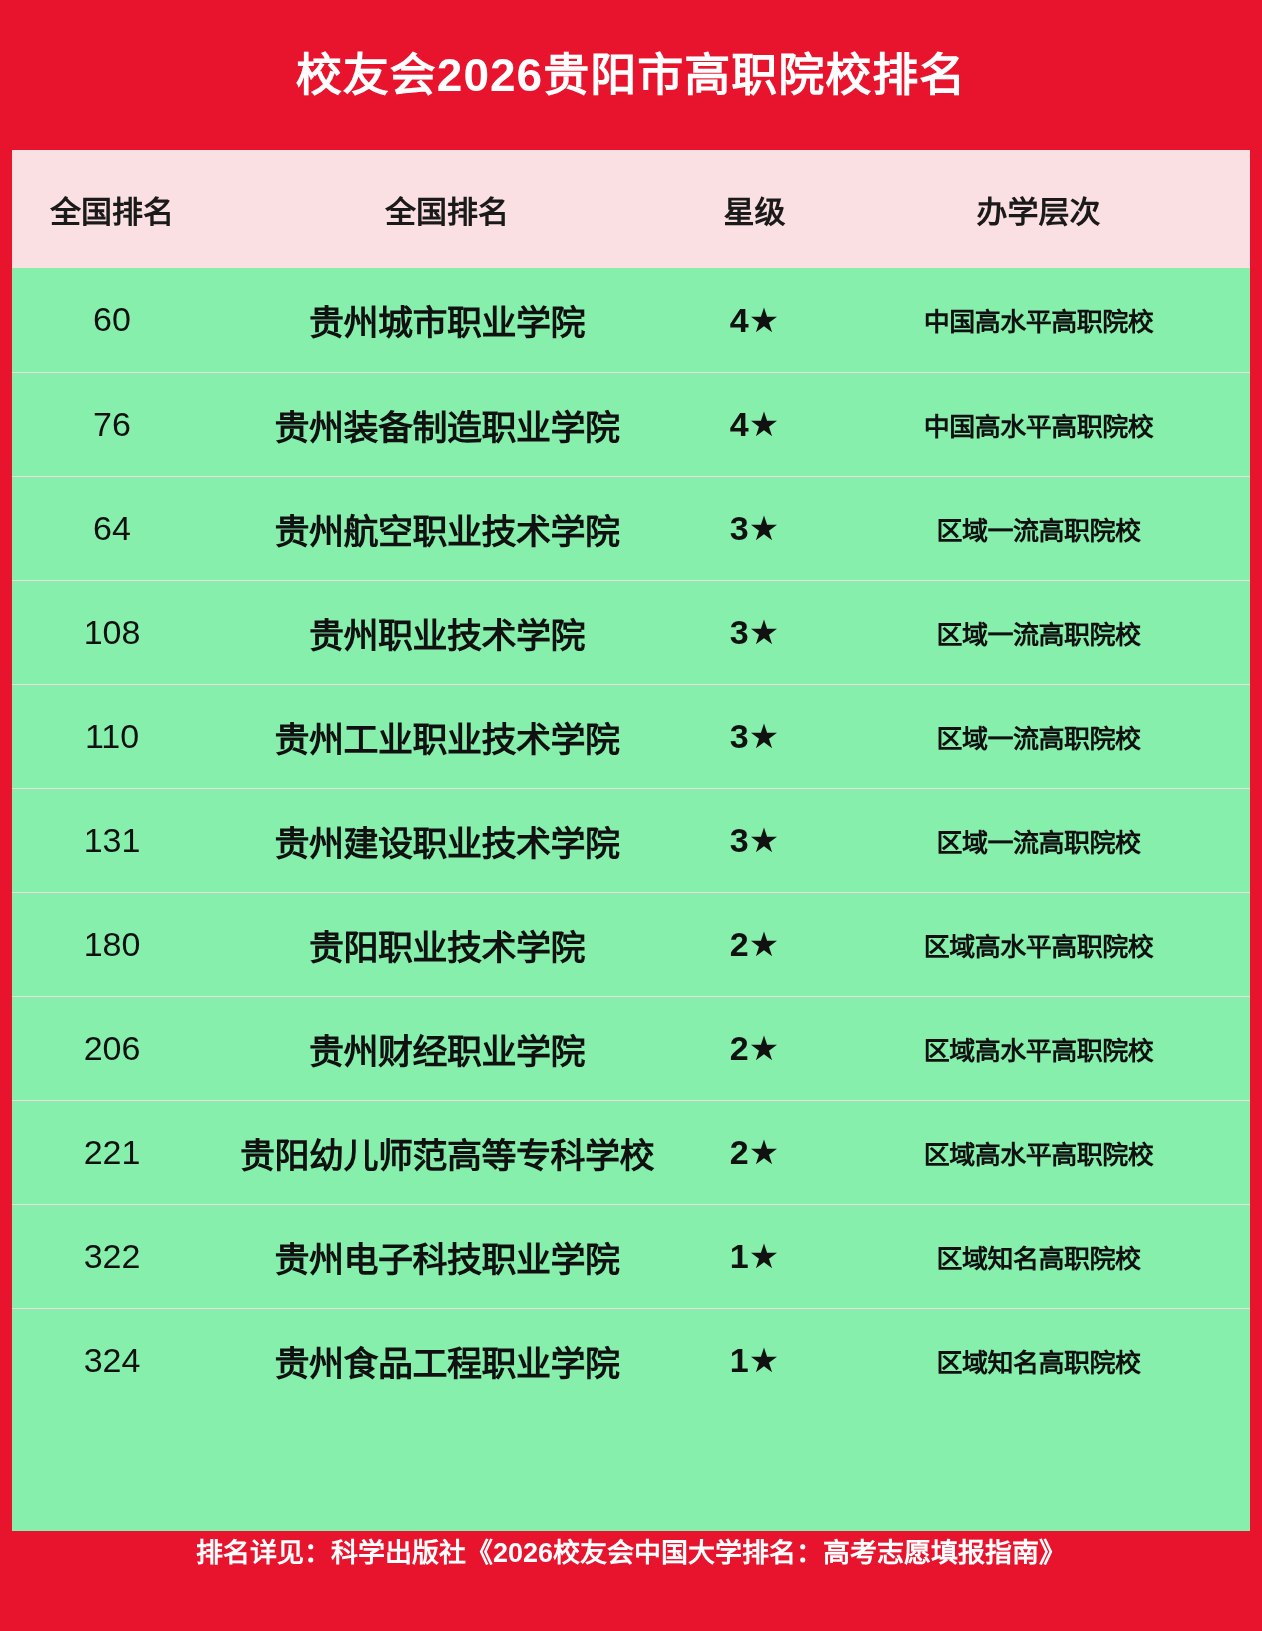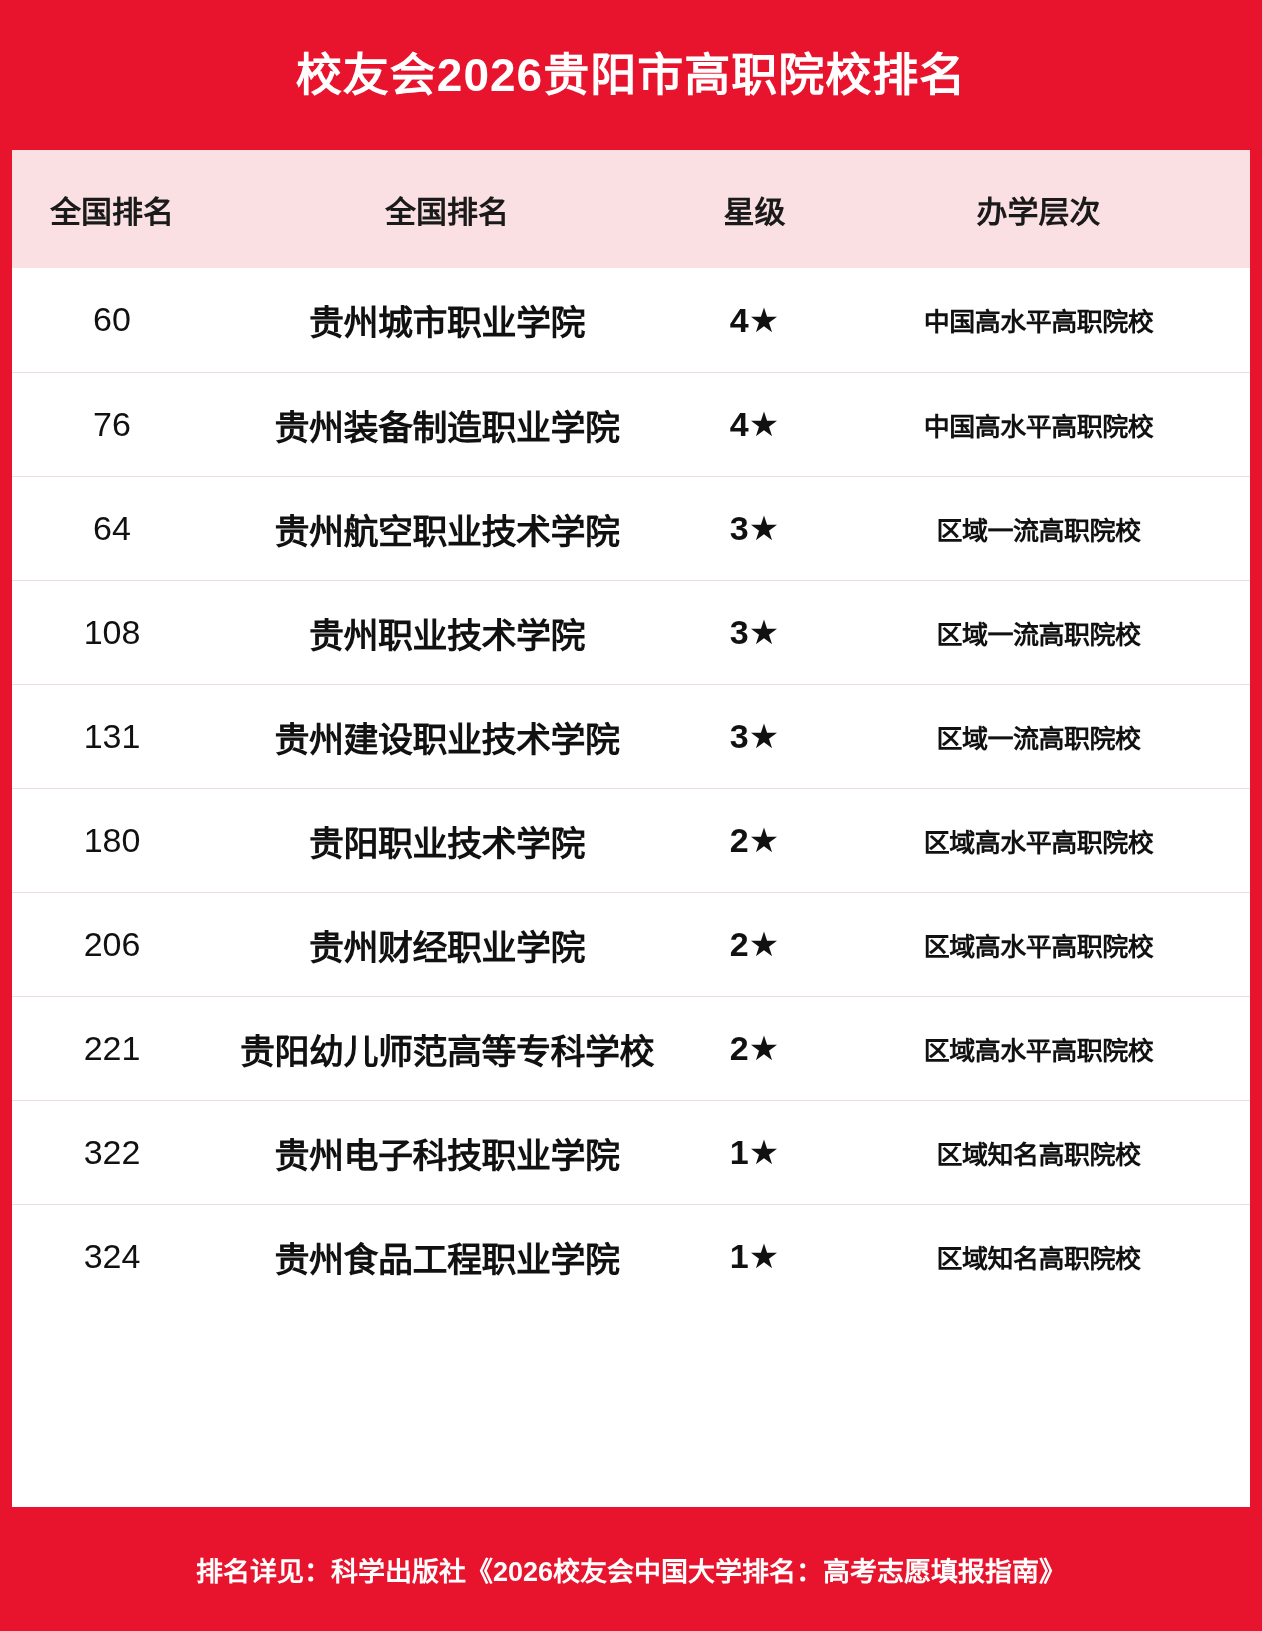--- a/index.html
+++ b/index.html
@@ -32,21 +32,21 @@
   .title-text {
     color: #ffffff;
     font-size: 46px;
     font-weight: bold;
     letter-spacing: 1px;
     line-height: 1;
     white-space: nowrap;
   }
   .table-wrap {
     margin: 0 12px;
-    background: #ffffff;
+    background: #86efac;
     flex: 1 1 auto;
     display: flex;
     flex-direction: column;
     overflow: hidden;
     align-items: center;
   }
   table.rank-table {
     width: 100%;
     border-collapse: collapse;
     table-layout: fixed;
@@ -93,23 +93,23 @@
   td.star-cell {
     font-size: 34px;
     font-weight: bold;
   }
   td.level-cell {
     font-size: 26px;
     font-weight: bold;
     letter-spacing: -0.5px;
   }
   .footer {
-    height: 124px;
-    display: flex;
-    align-items: center;
+    height: 100px;
+    display: flex;
+    align-items: flex-start;
     justify-content: center;
     background: #e8142d;
   }
   .footer-text {
     color: #ffffff;
     font-size: 27px;
     font-weight: bold;
     white-space: nowrap;
   }
 </style>
@@ -157,20 +157,26 @@
           <td class="star-cell">3★</td>
           <td class="level-cell">区域一流高职院校</td>
         </tr>
         <tr>
           <td class="rank-cell">108</td>
           <td class="name-cell">贵州职业技术学院</td>
           <td class="star-cell">3★</td>
           <td class="level-cell">区域一流高职院校</td>
         </tr>
         <tr>
+          <td class="rank-cell">110</td>
+          <td class="name-cell">贵州工业职业技术学院</td>
+          <td class="star-cell">3★</td>
+          <td class="level-cell">区域一流高职院校</td>
+        </tr>
+        <tr>
           <td class="rank-cell">131</td>
           <td class="name-cell">贵州建设职业技术学院</td>
           <td class="star-cell">3★</td>
           <td class="level-cell">区域一流高职院校</td>
         </tr>
         <tr>
           <td class="rank-cell">180</td>
           <td class="name-cell">贵阳职业技术学院</td>
           <td class="star-cell">2★</td>
           <td class="level-cell">区域高水平高职院校</td>

